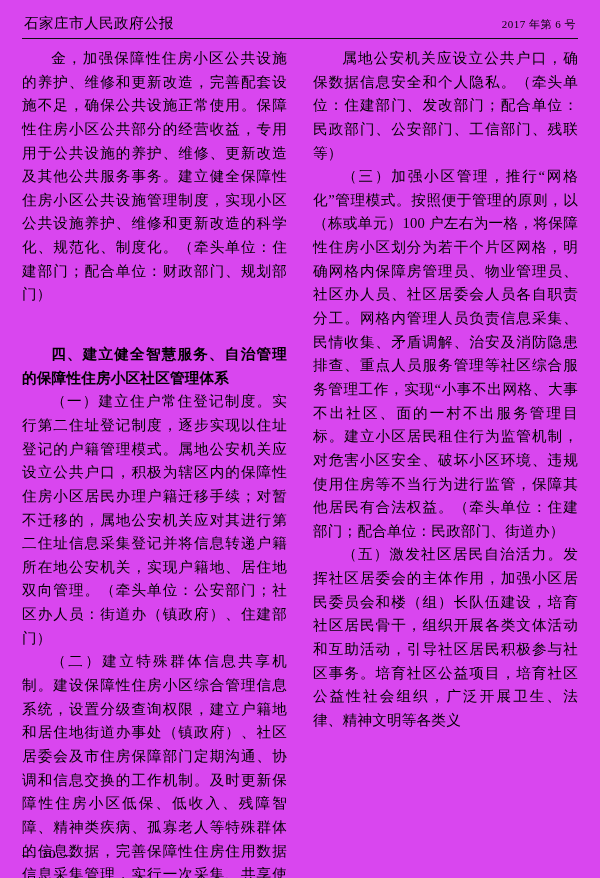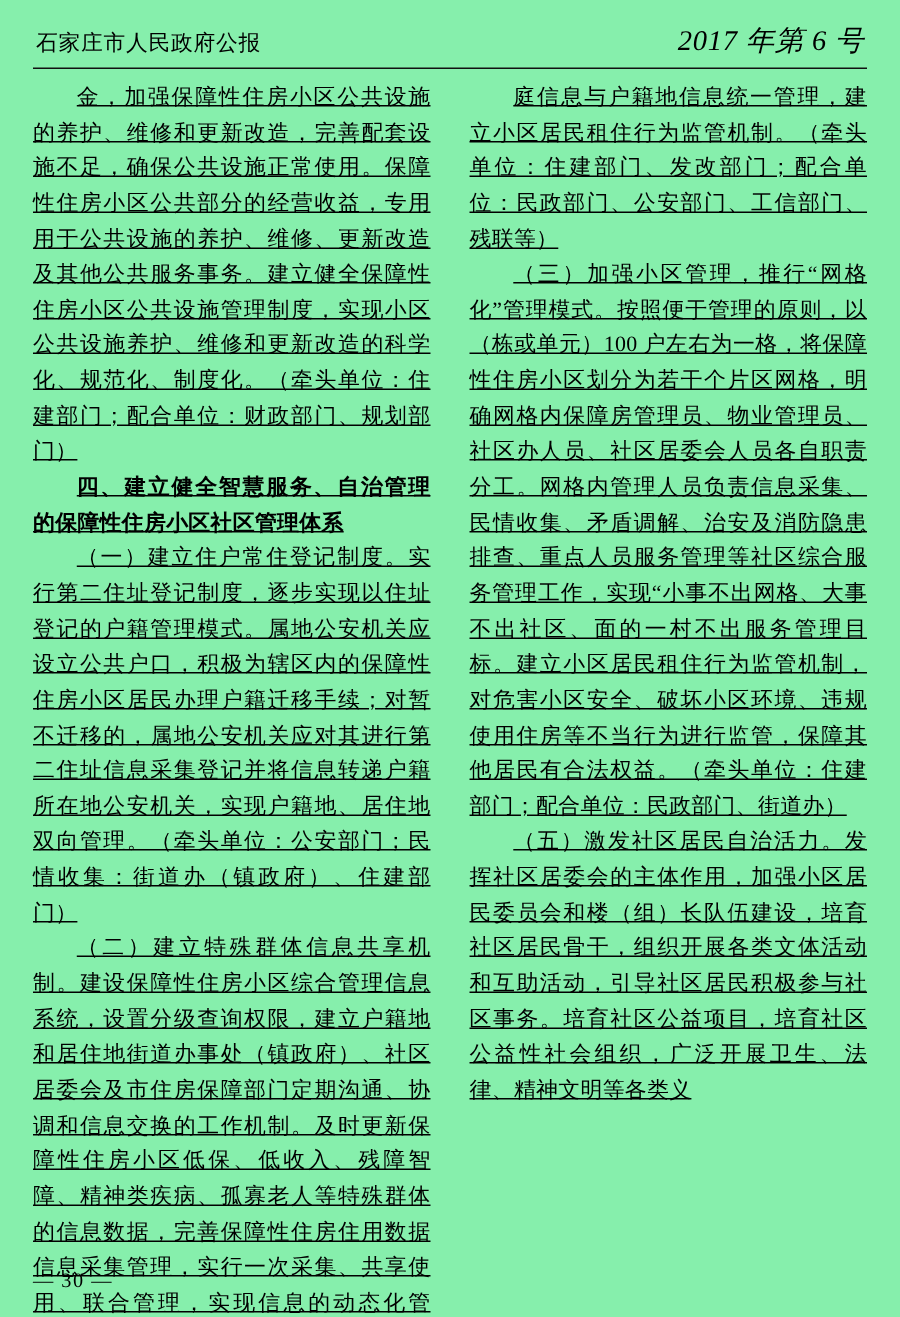--- a/index.html
+++ b/index.html
@@ -10,63 +10,62 @@
   body {
     font-family: "Liberation Serif", "DejaVu Serif", serif;
     color: #000000;
   }
   #page {
     position: relative;
     width: 600px;
     height: 878px;
     box-sizing: border-box;
     padding: 14px 22px 10px 22px;
-    background: #86efac;
+    background: #d946ef;
     overflow: hidden;
   }
   .header {
     display: flex;
     justify-content: space-between;
     align-items: baseline;
     font-size: 14px;
     letter-spacing: 0.5px;
     padding: 0 2px 5px 2px;
   }
   .header .left {
     font-size: 14.5px;
   }
   .header .right {
-    font-size: 19px;
-    font-style: italic;
+    font-size: 11px;
   }
   .rule {
     border-top: 1.6px solid #111;
     margin: 0 0 8px 0;
   }
   .columns {
     display: flex;
     gap: 26px;
     height: 786px;
-    text-decoration: underline;
   }
   .col {
     width: 50%;
     font-size: 14.6px;
     line-height: 1.62;
     text-align: justify;
     text-justify: inter-ideograph;
   }
   p {
     margin: 0;
     text-indent: 2em;
     letter-spacing: 0.2px;
   }
   p.heading {
     font-weight: bold;
     text-indent: 2em;
+    margin-top: 36px;
   }
   .footer {
     position: absolute;
     left: 22px;
     bottom: 16px;
     font-size: 13.5px;
     letter-spacing: 1px;
   }
 </style>
 </head>
@@ -78,26 +77,26 @@
     <span class="left">石家庄市人民政府公报</span>
     <span class="right">2017 年第 6 号</span>
   </div>
   <div class="rule"></div>
 
   <div class="columns">
 
     <div class="col">
       <p>金，加强保障性住房小区公共设施的养护、维修和更新改造，完善配套设施不足，确保公共设施正常使用。保障性住房小区公共部分的经营收益，专用用于公共设施的养护、维修、更新改造及其他公共服务事务。建立健全保障性住房小区公共设施管理制度，实现小区公共设施养护、维修和更新改造的科学化、规范化、制度化。（牵头单位：住建部门；配合单位：财政部门、规划部门）</p>
       <p class="heading">四、建立健全智慧服务、自治管理的保障性住房小区社区管理体系</p>
-      <p>（一）建立住户常住登记制度。实行第二住址登记制度，逐步实现以住址登记的户籍管理模式。属地公安机关应设立公共户口，积极为辖区内的保障性住房小区居民办理户籍迁移手续；对暂不迁移的，属地公安机关应对其进行第二住址信息采集登记并将信息转递户籍所在地公安机关，实现户籍地、居住地双向管理。（牵头单位：公安部门；民情收集：街道办（镇政府）、住建部门）</p>
+      <p>（一）建立住户常住登记制度。实行第二住址登记制度，逐步实现以住址登记的户籍管理模式。属地公安机关应设立公共户口，积极为辖区内的保障性住房小区居民办理户籍迁移手续；对暂不迁移的，属地公安机关应对其进行第二住址信息采集登记并将信息转递户籍所在地公安机关，实现户籍地、居住地双向管理。（牵头单位：公安部门；社区办人员：街道办（镇政府）、住建部门）</p>
       <p>（二）建立特殊群体信息共享机制。建设保障性住房小区综合管理信息系统，设置分级查询权限，建立户籍地和居住地街道办事处（镇政府）、社区居委会及市住房保障部门定期沟通、协调和信息交换的工作机制。及时更新保障性住房小区低保、低收入、残障智障、精神类疾病、孤寡老人等特殊群体的信息数据，完善保障性住房住用数据信息采集管理，实行一次采集、共享使用、联合管理，实现信息的动态化管理。通过市保障性住房管理中心信息平台与社区信息平台的对接，按照公安机关有关信息共享的规定，实现户籍信息与相关部门系统的共享应用，常住家</p>
     </div>
 
     <div class="col">
-      <p>庭信息与户籍地信息统一管理，建立小区居民租住行为监管机制。（牵头单位：住建部门、发改部门；配合单位：民政部门、公安部门、工信部门、残联等）</p>
+      <p>属地公安机关应设立公共户口，确保数据信息安全和个人隐私。（牵头单位：住建部门、发改部门；配合单位：民政部门、公安部门、工信部门、残联等）</p>
       <p>（三）加强小区管理，推行“网格化”管理模式。按照便于管理的原则，以（栋或单元）100 户左右为一格，将保障性住房小区划分为若干个片区网格，明确网格内保障房管理员、物业管理员、社区办人员、社区居委会人员各自职责分工。网格内管理人员负责信息采集、民情收集、矛盾调解、治安及消防隐患排查、重点人员服务管理等社区综合服务管理工作，实现“小事不出网格、大事不出社区、面的一村不出服务管理目标。建立小区居民租住行为监管机制，对危害小区安全、破坏小区环境、违规使用住房等不当行为进行监管，保障其他居民有合法权益。（牵头单位：住建部门；配合单位：民政部门、街道办）</p>
       <p>（五）激发社区居民自治活力。发挥社区居委会的主体作用，加强小区居民委员会和楼（组）长队伍建设，培育社区居民骨干，组织开展各类文体活动和互助活动，引导社区居民积极参与社区事务。培育社区公益项目，培育社区公益性社会组织，广泛开展卫生、法律、精神文明等各类义</p>
     </div>
 
   </div>
 
   <div class="footer">— 30 —</div>
 
 </div>
 

